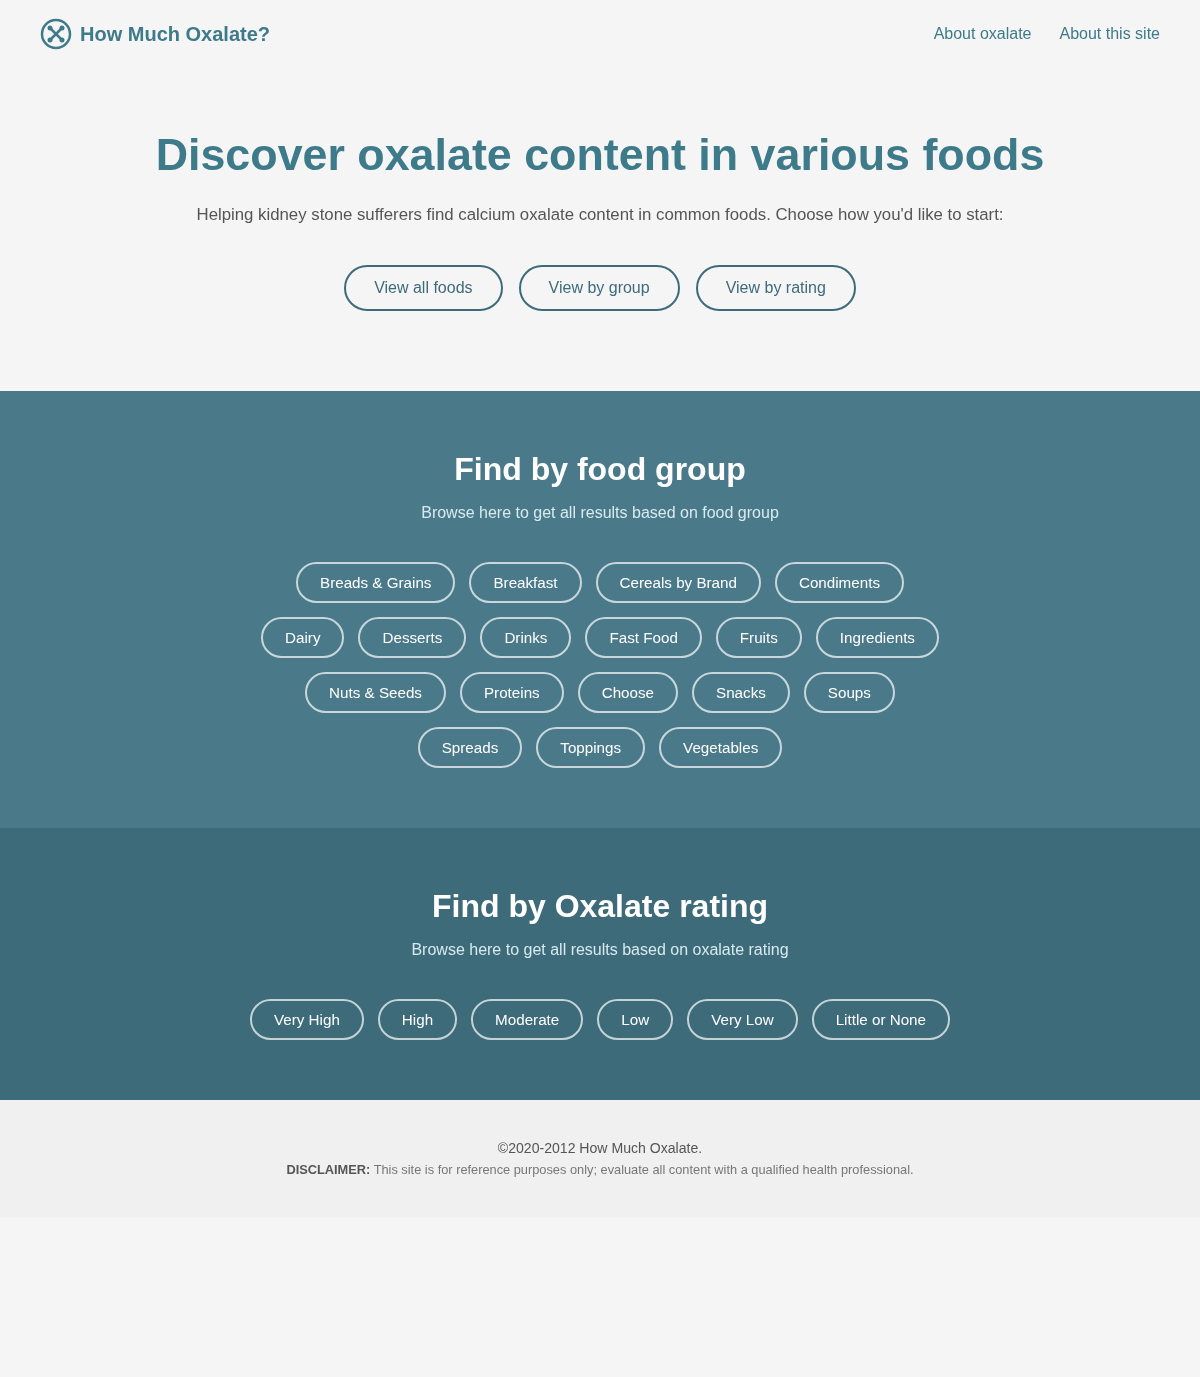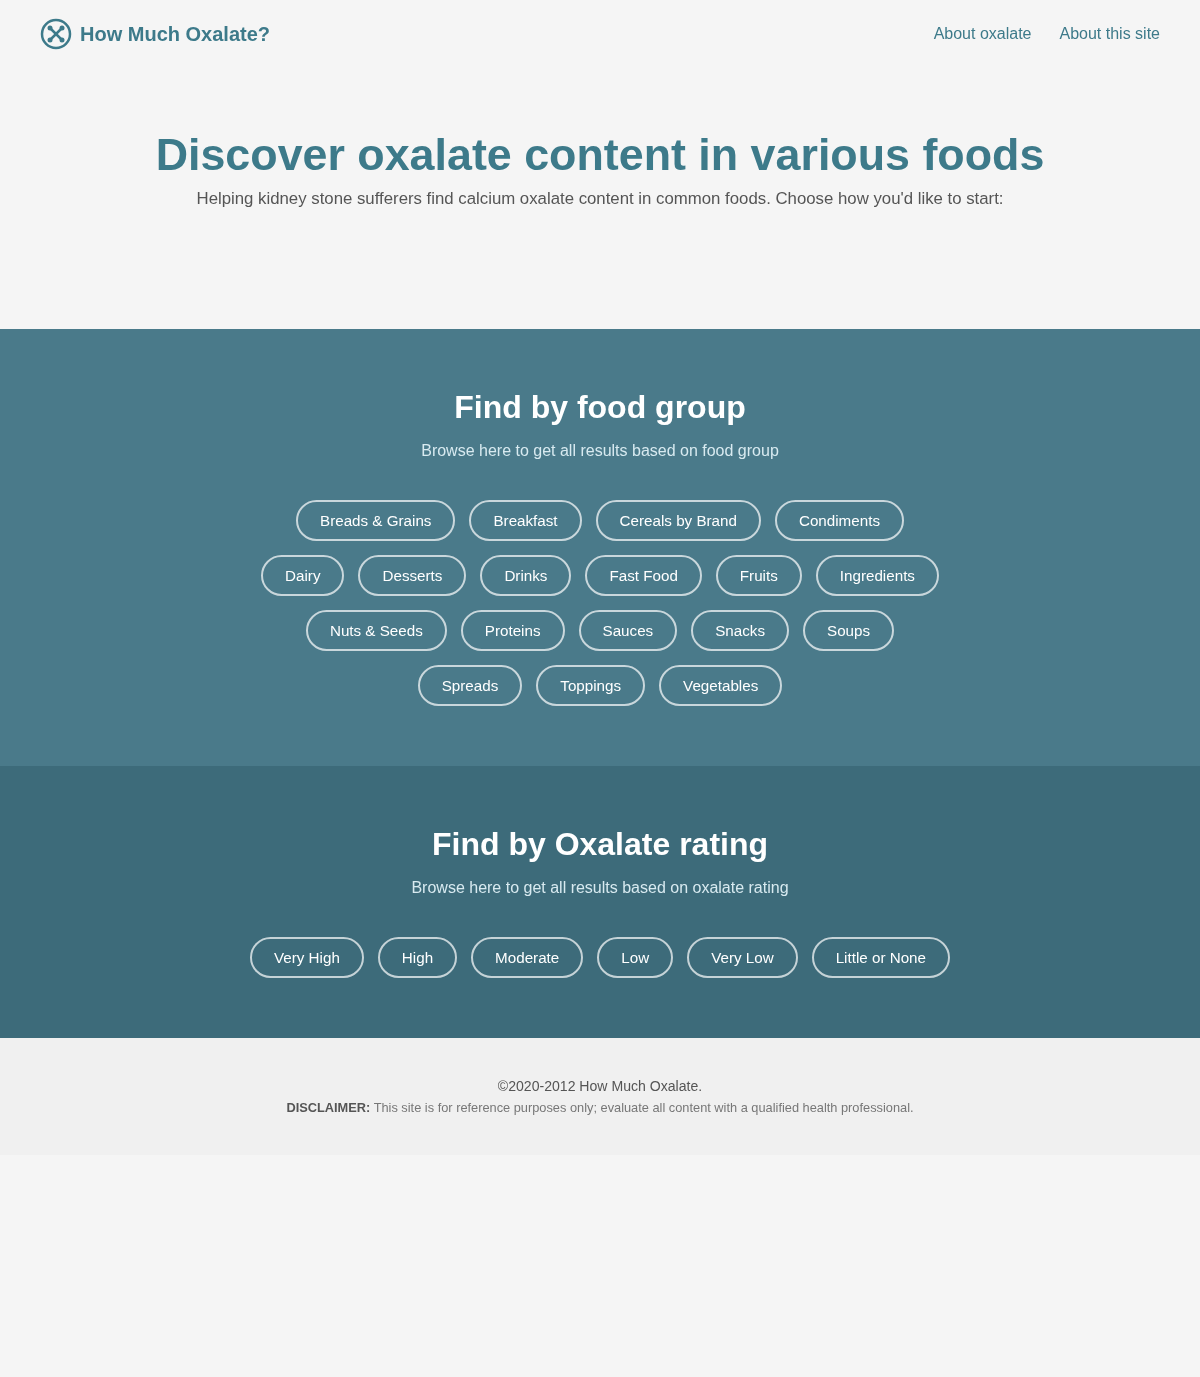--- a/index.html
+++ b/index.html
@@ -43,21 +43,21 @@
     
     .hero {
       text-align: center;
       padding: 60px 20px 80px;
       background-color: #f5f5f5;
     }
     .hero h1 {
       font-size: 2.8rem;
       font-weight: 800;
       color: #3d7a8a;
-      margin-bottom: 7px;
+      margin-bottom: 23px;
       line-height: 1.2;
     }
     .hero p {
       font-size: 1.05rem;
       color: #555;
       margin-bottom: 40px;
     }
     .hero-buttons {
       display: flex;
       justify-content: center;
@@ -159,40 +159,45 @@
   </a>
   <nav>
     <a href="#">About oxalate</a>
     <a href="#">About this site</a>
   </nav>
 </header>
 
 <section class="hero">
   <h1>Discover oxalate content in various foods</h1>
   <p>Helping kidney stone sufferers find calcium oxalate content in common foods. Choose how you'd like to start:</p>
+  <div class="hero-buttons">
+    <button class="btn-outline">View all foods</button>
+    <button class="btn-outline">View by group</button>
+    <button class="btn-outline">View by rating</button>
+  </div>
 </section>
 
 <section class="section-dark">
   <h2>Find by food group</h2>
   <p>Browse here to get all results based on food group</p>
   <div class="tags" id="food-group-tags">
 
   <button class="tag-btn">Breads &amp; Grains</button>
       <button class="tag-btn">Breakfast</button>
       <button class="tag-btn">Cereals by Brand</button>
       <button class="tag-btn">Condiments</button>
       <button class="tag-btn">Dairy</button>
       <button class="tag-btn">Desserts</button>
       <button class="tag-btn">Drinks</button>
       <button class="tag-btn">Fast Food</button>
       <button class="tag-btn">Fruits</button>
       <button class="tag-btn">Ingredients</button>
       <button class="tag-btn">Nuts &amp; Seeds</button>
       <button class="tag-btn">Proteins</button>
-      <button class="tag-btn">Sauces</button>
+      <button class="tag-btn">Choose</button>
       <button class="tag-btn">Snacks</button>
       <button class="tag-btn">Soups</button>
       <button class="tag-btn">Spreads</button>
       <button class="tag-btn">Toppings</button>
       <button class="tag-btn">Vegetables</button>
     </div>
 </section>
 
 <section class="section-darker">
   <h2>Find by Oxalate rating</h2>

